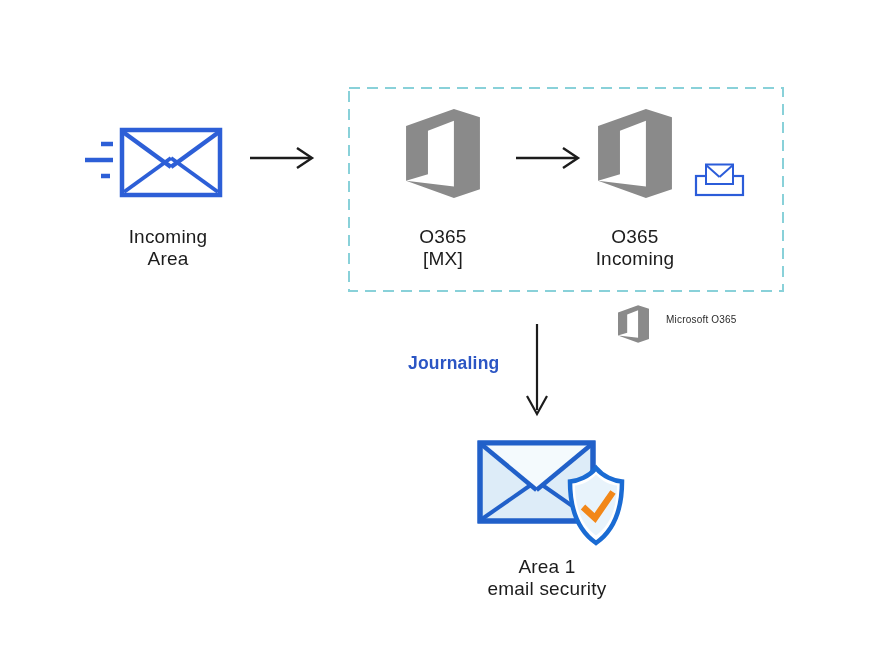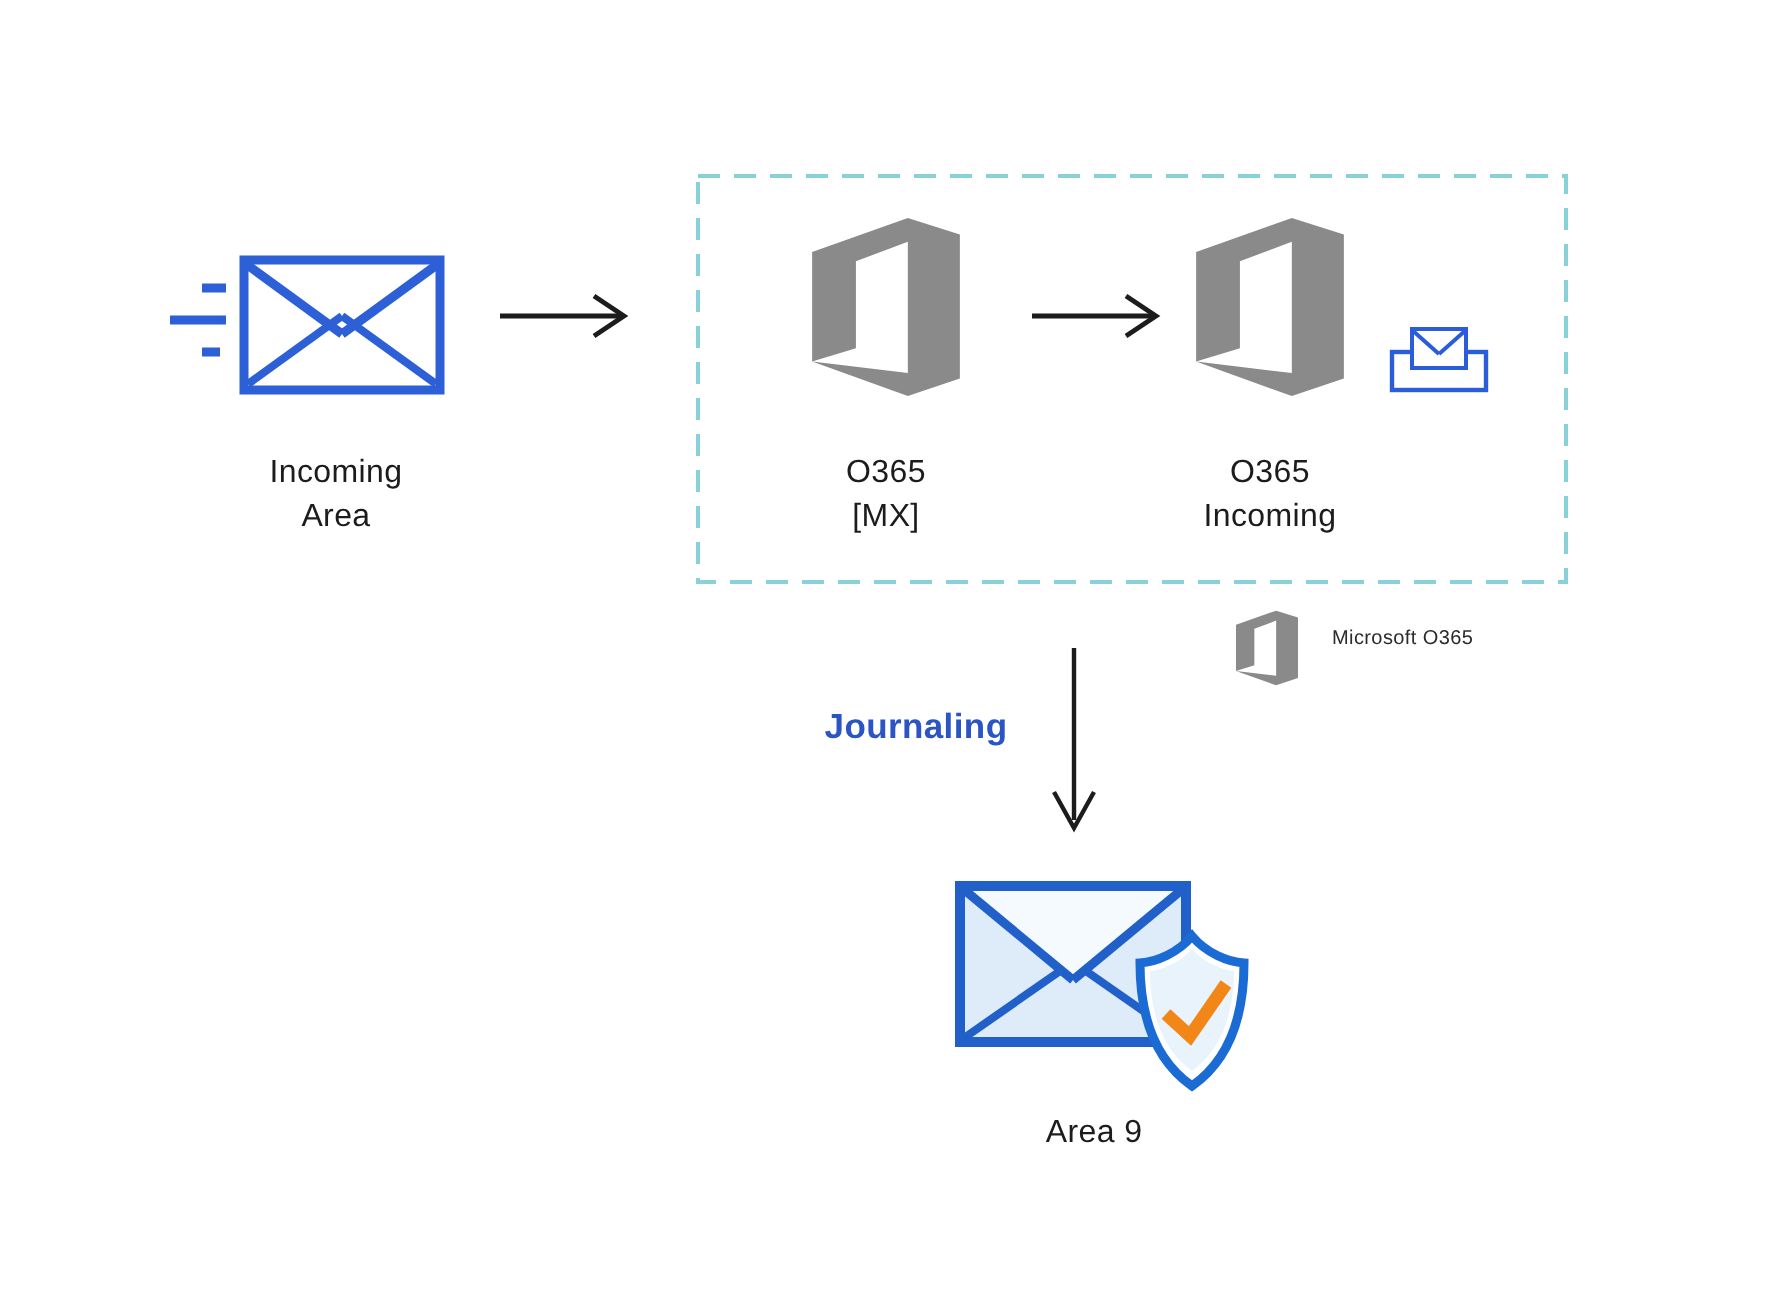--- a/index.html
+++ b/index.html
@@ -13,31 +13,30 @@
     width: 886px;
     height: 653px;
     background: #ffffff;
     overflow: hidden;
   }
   .abs { position: absolute; }
   .node-label {
     position: absolute;
     text-align: center;
     color: #1c1c1c;
-    font-size: 16px;
+    font-size: 19px;
     line-height: 22px;
     letter-spacing: 0.2px;
   }
   .node-label span { display: block; }
   .flow-label {
     position: absolute;
     left: 408px;
     top: 353px;
     width: 100px;
-    text-align: center;
     color: #2b55c4;
     font-size: 17.5px;
     font-weight: 600;
     letter-spacing: 0.2px;
   }
   .legend-text {
     position: absolute;
     left: 666px;
     top: 314px;
     color: #2b2b2b;
@@ -139,16 +138,17 @@
       <rect x="6" y="6" width="113" height="78" fill="none" stroke="#2160C9" stroke-width="5"></rect>
     </g>
     <g>
       <path d="M122,31 C129,39.5 140,44 148,44.5 C148,68 142,92 122,106 C102,92 96,68 96,44.5 C104,44 115,39.5 122,31 Z" fill="#ffffff" stroke="#1A6BD3" stroke-width="4.5"></path>
       <path d="M122,37.5 C128,44.5 137,48 143,48.5 C143,67 138,87 122,98.5 C106,87 101,67 101,48.5 C107,48 116,44.5 122,37.5 Z" fill="#E8F3FB"></path>
       <polyline points="109,70 121,81 139,55" fill="none" stroke="#F28718" stroke-width="6.5" stroke-linejoin="miter"></polyline>
     </g>
   </svg>
 
   <div class="node-label" style="left:462px; top:556px; width:170px;">
-    <span>Area 9</span>
+    <span>Area 1</span>
+    <span>email security</span>
   </div>
 
 </div>
 
 </body></html>

